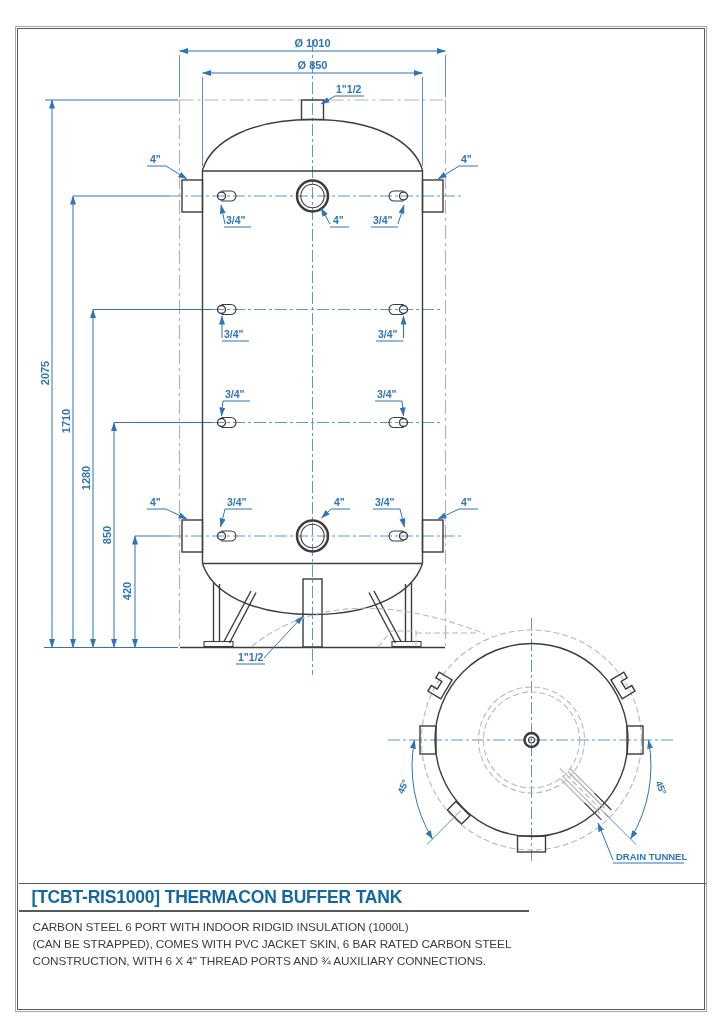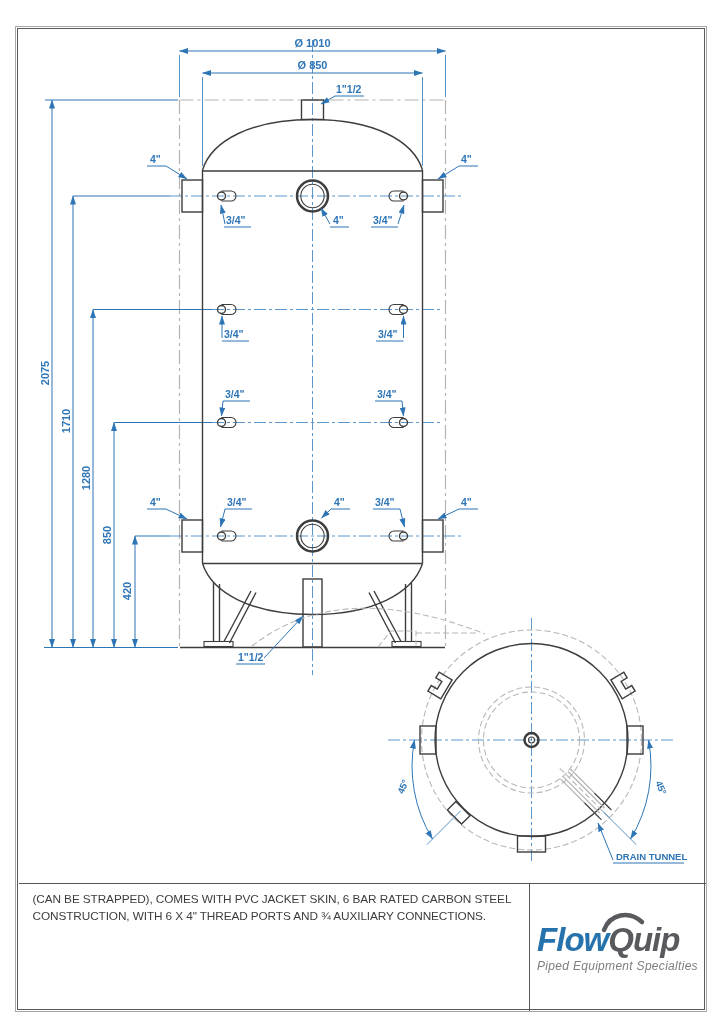--- a/index.html
+++ b/index.html
@@ -271,29 +271,20 @@
     <g>
       <line class="bl" x1="613" y1="860" x2="598" y2="823" marker-end="url(#ab)"></line>
       <line class="bl" x1="613" y1="863" x2="684" y2="863"></line>
       <text class="t9" x="616" y="860">DRAIN TUNNEL</text>
     </g>
   </g>
 </svg>
 
 <div class="titleblock">
   <div class="tb-left">
+    <div class="tb-title">[TCBT-RIS1000] THERMACON BUFFER TANK</div>
     <div class="tb-desc">
+      <div>CARBON STEEL 6 PORT WITH INDOOR RIDGID INSULATION (1000L)</div>
       <div>(CAN BE STRAPPED), COMES WITH PVC JACKET SKIN, 6 BAR RATED CARBON STEEL</div>
       <div>CONSTRUCTION, WITH 6 X 4" THREAD PORTS AND ¾ AUXILIARY CONNECTIONS.</div>
     </div>
   </div>
-  <div class="tb-right">
-    <div class="logo">
-      <div class="logo-word">
-        <span class="logo-flow">Flow</span><span class="logo-quip">Quip</span>
-        <svg class="logo-swoosh" width="46" height="24" viewBox="0 0 46 24">
-          <path d="M3,20 C9,4 28,0 41,12" stroke="#595a5e" stroke-width="4.5" fill="none" stroke-linecap="round"></path>
-        </svg>
-      </div>
-      <div class="logo-tagline">Piped Equipment Specialties</div>
-    </div>
-  </div>
 </div>
 
 </body></html>

